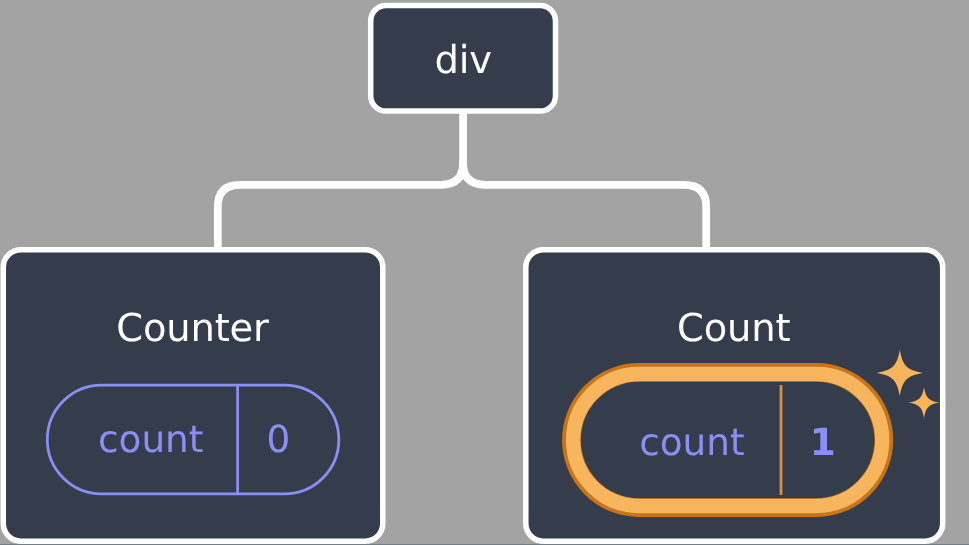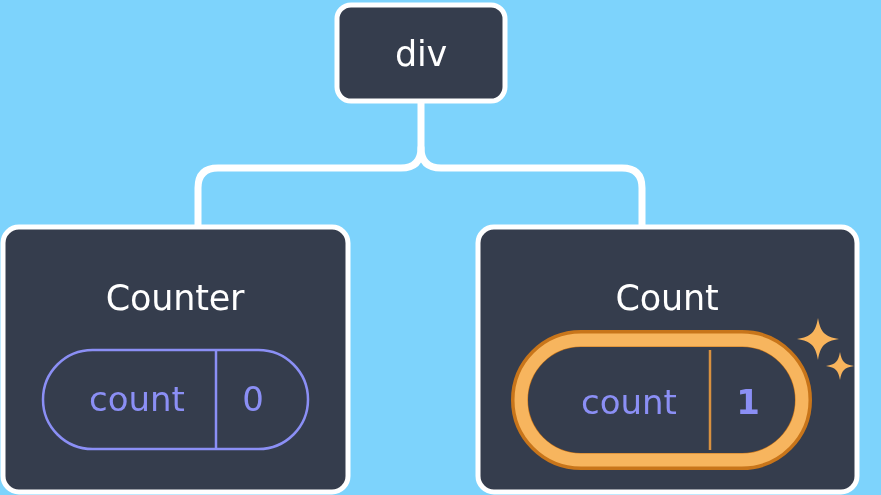--- a/index.html
+++ b/index.html
@@ -7,21 +7,21 @@
     padding: 0;
     background: #4c6670;
   }
   body {
     font-family: "DejaVu Sans", sans-serif;
   }
   #stage {
     position: relative;
     width: 881px;
     height: 495px;
-    background: #7dd3fc;
+    background: #a3a3a3;
     overflow: hidden;
   }
   svg.layer {
     position: absolute;
     left: 0;
     top: 0;
     width: 881px;
     height: 495px;
     display: block;
   }

